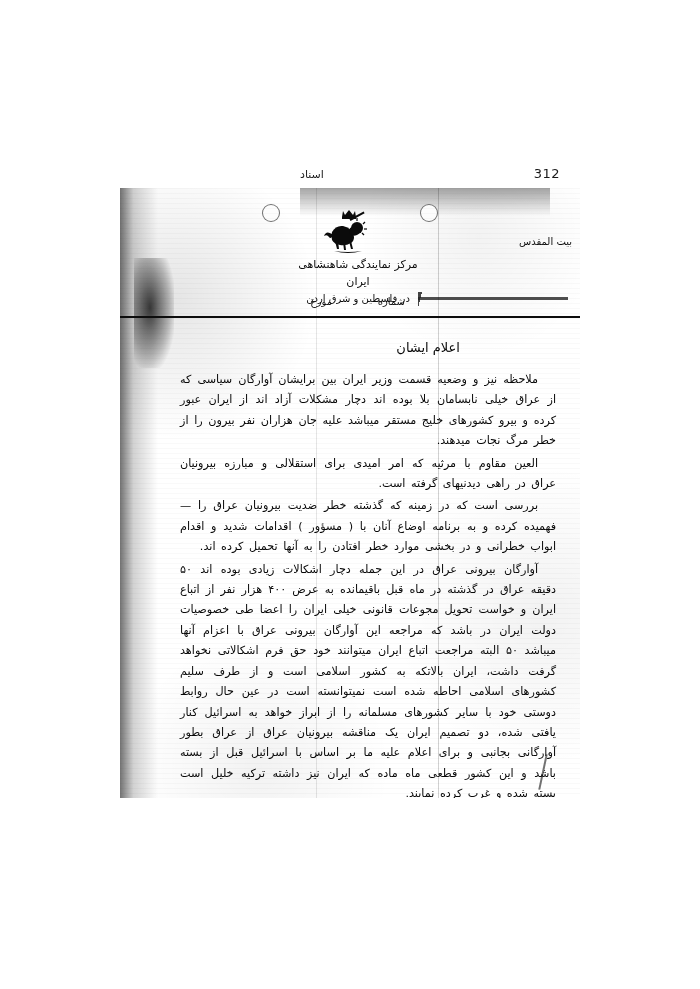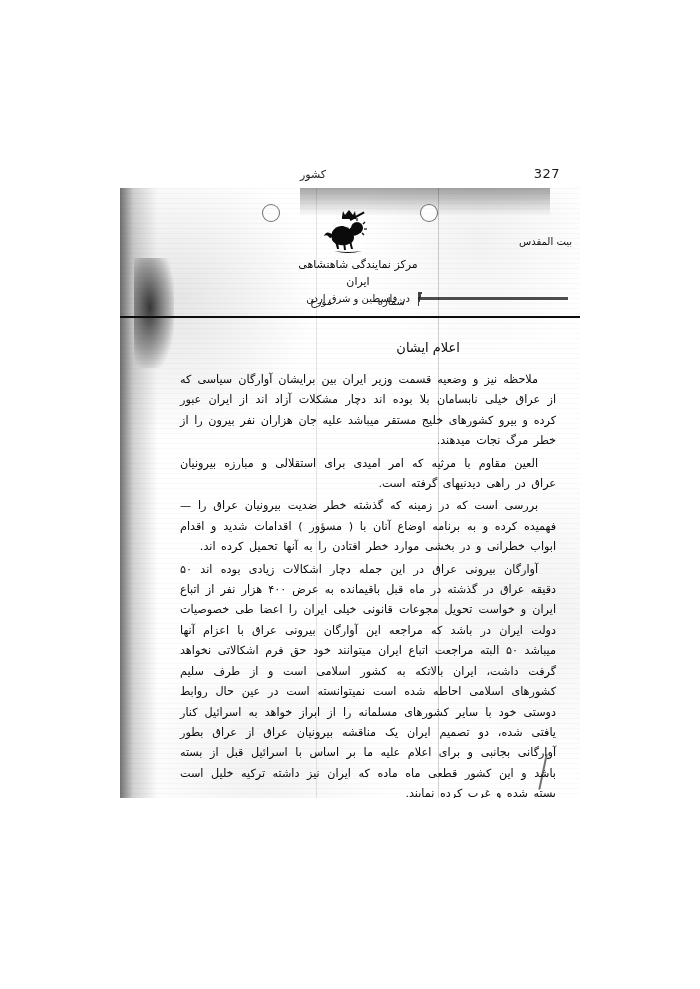--- a/index.html
+++ b/index.html
@@ -254,22 +254,22 @@
     background: rgba(0,0,0,0.55);
     transform: rotate(12deg);
   }
 </style>
 </head>
 <body>
 
 <div class="page">
 
   <div class="running-head">
-    <span class="folio">327</span>
-    <span class="book-title">کشور</span>
+    <span class="folio">312</span>
+    <span class="book-title">اسناد</span>
   </div>
 
   <div class="scan">
 
     <div class="grain"></div>
     <div class="edge-smudge"></div>
     <div class="blob-a"></div>
     <div class="blob-b"></div>
     <div class="fold-line"></div>
     <div class="fold-line2"></div>

